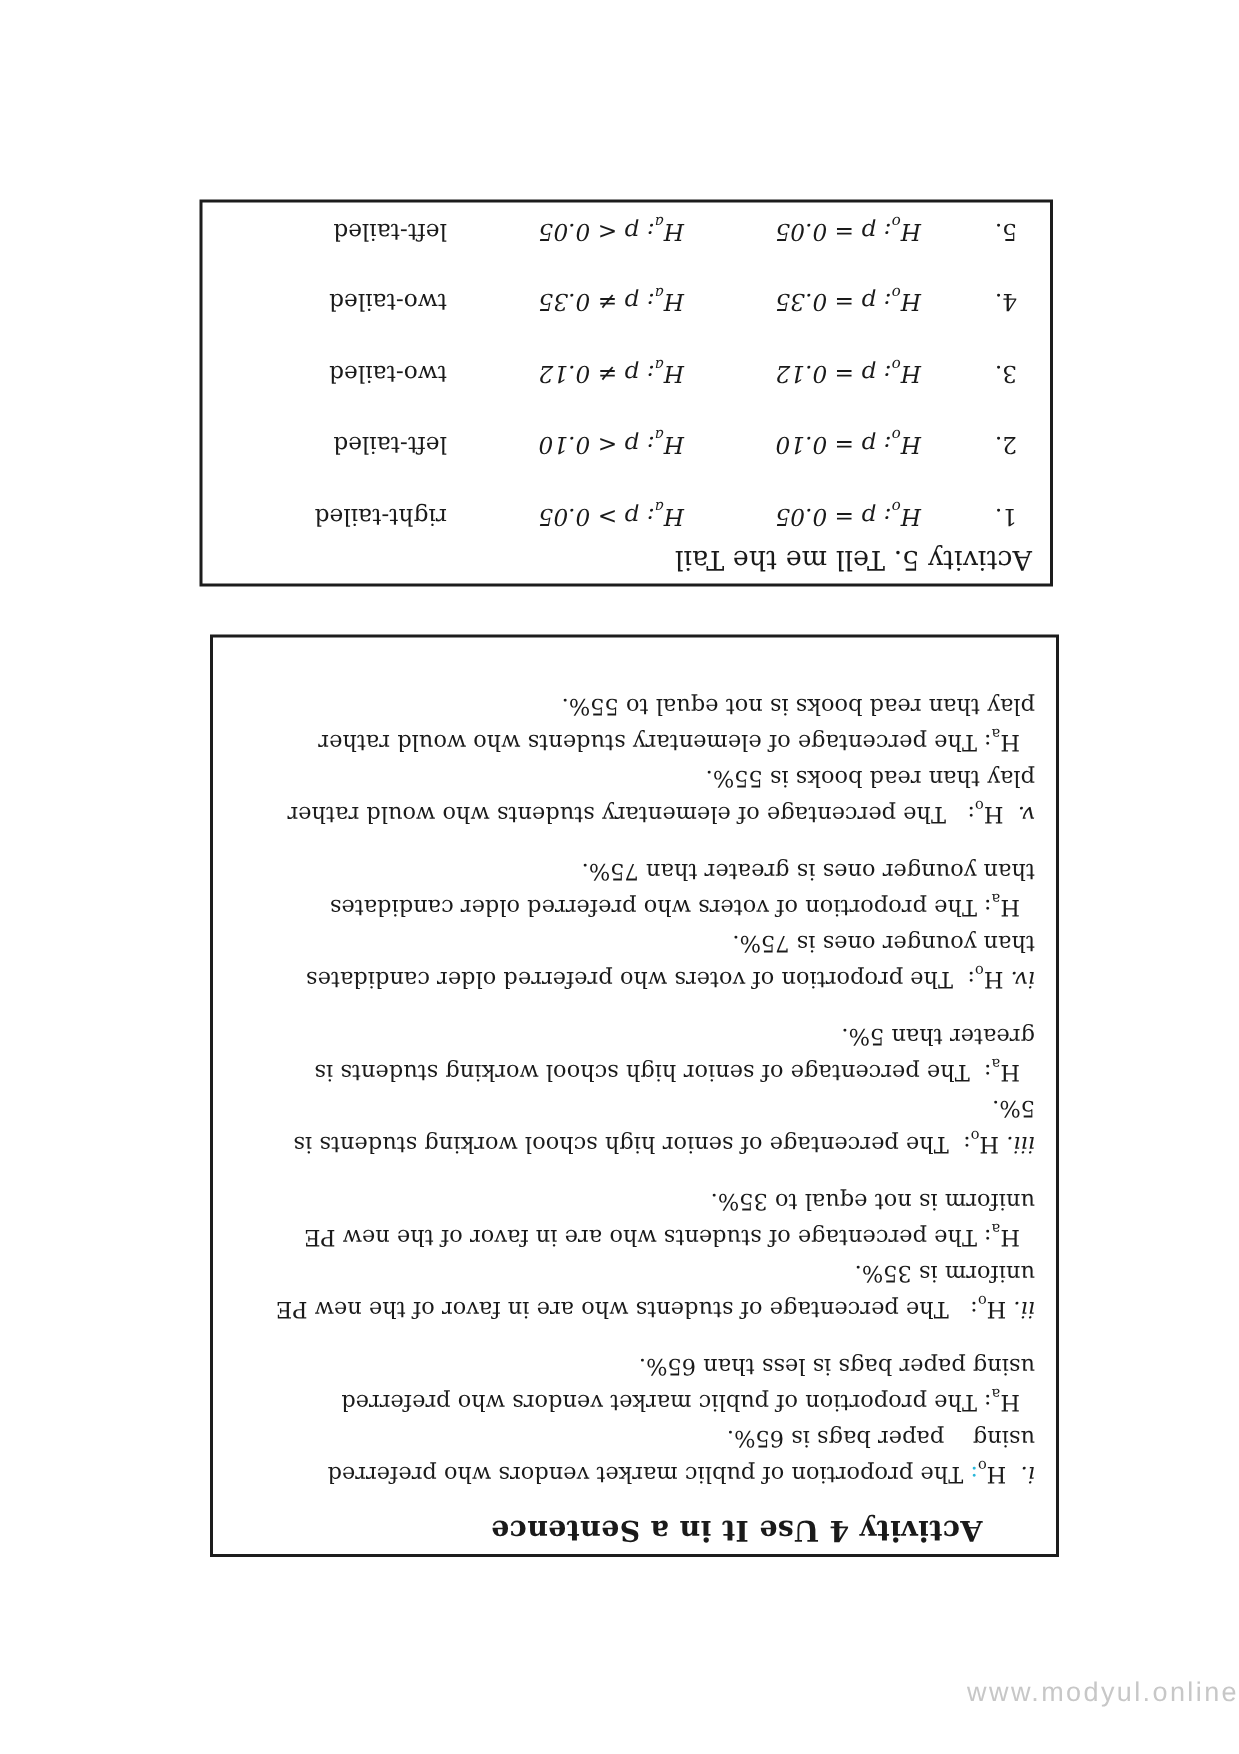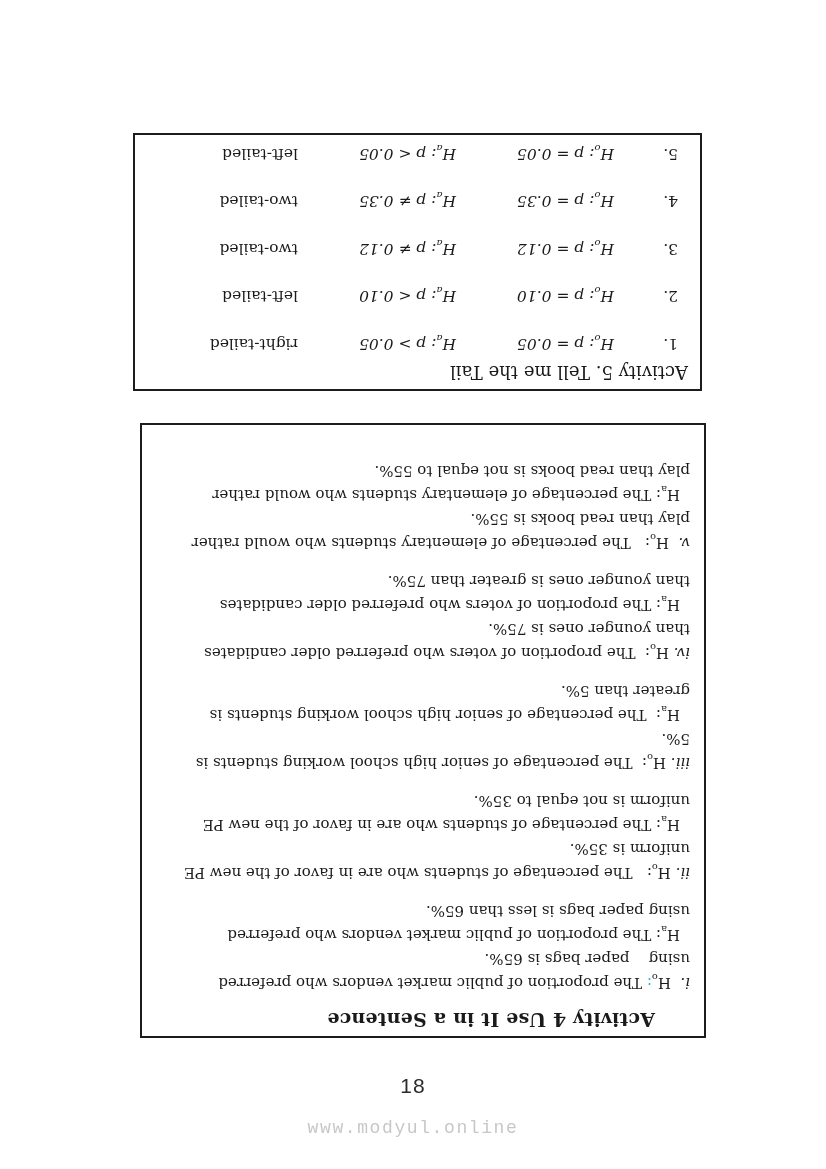--- a/index.html
+++ b/index.html
@@ -40,22 +40,22 @@
   sub { font-size:0.65em; line-height:0; }
   .cyan { color:#2ab7d9; }
 
   
   .page-number {
     position:absolute; left:0; top:1074px; width:100%; text-align:center;
     font-family:"Liberation Sans", sans-serif; font-size:21px; color:#2a2a2a;
     letter-spacing:1px;
   }
   .watermark {
-    position:absolute; left:0; top:1118px; width:100%; text-align:center;
-    font-family:Liberation Mono, monospace; font-size:18px; color:#c7c7c7;
+    position:absolute; left:0; top:1118px; width:100%; text-align:right;
+    font-family:Liberation Sans, sans-serif; font-size:18px; color:#c7c7c7;
     letter-spacing:1.6px;
   }
 </style>
 </head>
 <body>
 
 <div class="page">
 
   <div class="scan-box" id="activity5-box">
     <div class="a5-title">Activity 5. Tell me the Tail</div>
@@ -122,16 +122,15 @@
         </div>
         <div class="a4-item">
           <div class="a4-line"><i>v.</i>&nbsp; H<sub>o</sub>:&nbsp;&nbsp; The percentage of elementary students who would rather</div>
           <div class="a4-line">play than read books is 55%.</div>
           <div class="a4-line indent">H<sub>a</sub>: The percentage of elementary students who would rather</div>
           <div class="a4-line">play than read books is not equal to 55%.</div>
         </div>
       </div>
   </div>
 
-  <div class="page-number">18</div>
   <div class="watermark">www.modyul.online</div>
 
 </div>
 
 </body></html>

